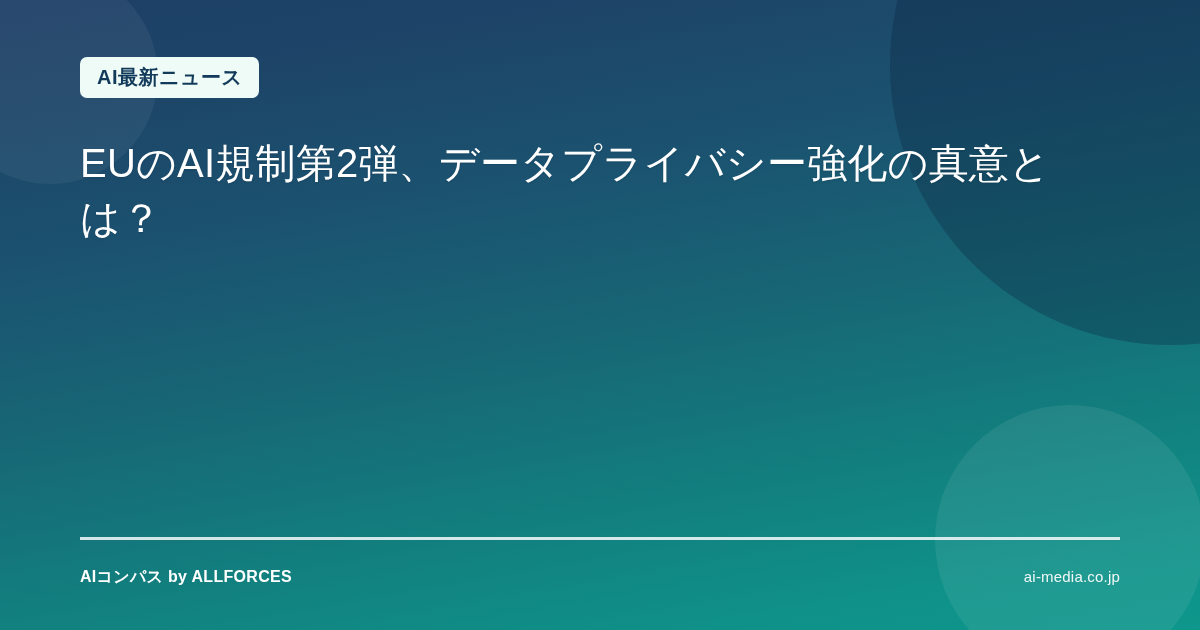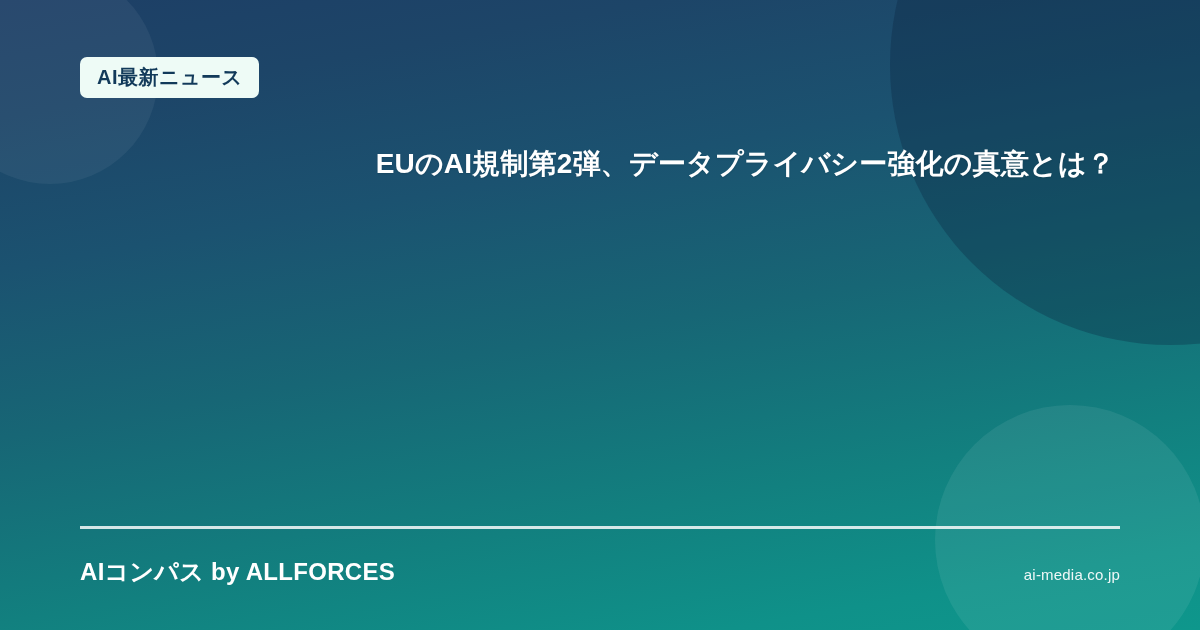--- a/index.html
+++ b/index.html
@@ -65,26 +65,25 @@
     line-height:1;
     letter-spacing:0.5px;
     padding:10px 17px 11px 17px;
     border-radius:7px;
   }
 
   .headline {
     margin-top:38px;
     max-width:1035px;
     color:#ffffff;
-    font-size:28px;
-    font-weight:bold;
+    font-size:40px;
+    font-weight:normal;
     line-height:55px;
     letter-spacing:0.2px;
     text-shadow:0 1px 2px rgba(0,0,0,0.12);
-    text-align:right;
   }
 
   
   .footer {
     position:absolute;
     left:80px; right:80px;
     bottom:42px;
   }
 
   .divider {
@@ -95,21 +94,21 @@
   }
 
   .footer-row {
     display:flex;
     align-items:baseline;
     justify-content:space-between;
   }
 
   .brand {
     color:#ffffff;
-    font-size:24px;
+    font-size:16px;
     font-weight:bold;
     letter-spacing:0.3px;
   }
 
   .site-url {
     color:rgba(255,255,255,0.93);
     font-size:15px;
     font-weight:normal;
     letter-spacing:0.2px;
   }

